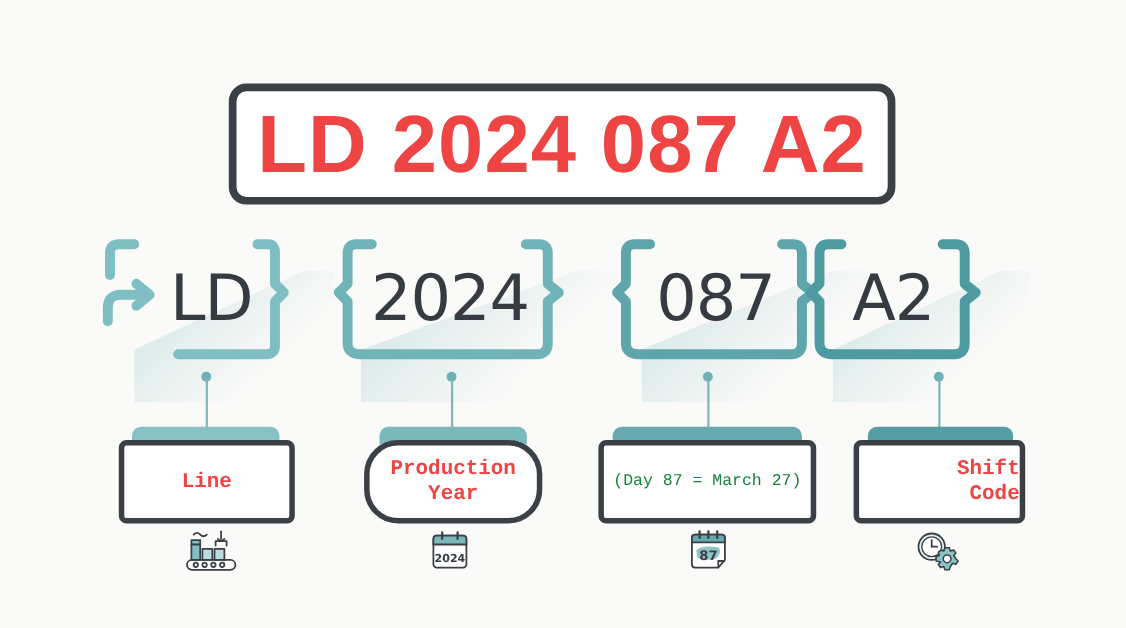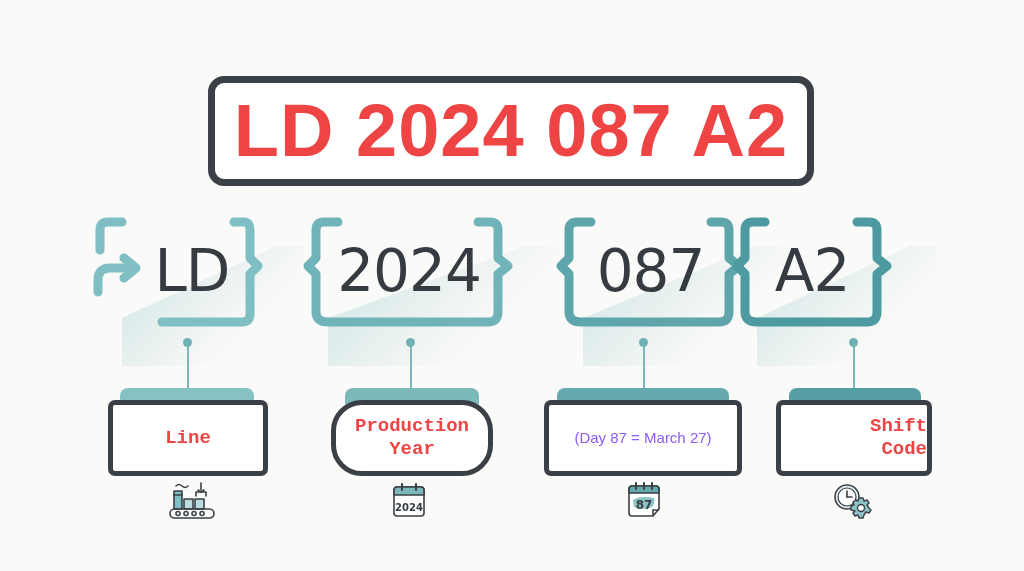--- a/index.html
+++ b/index.html
@@ -48,22 +48,22 @@
   .label-box {
     position: absolute; top: 400px; height: 66px;
     border: 5px solid #3a4045; border-radius: 7px; background: #ffffff;
     display: flex; flex-direction: column; align-items: center; justify-content: center;
   }
   .label-line {
     font-family: Liberation Mono, monospace;
     font-weight: bold; font-size: 19px; line-height: 23px; color: #ef4444; text-align: center;
   }
   .label-sub {
-    font-family: Liberation Sans, sans-serif;
-    font-size: 15px; line-height: 22px; color: #8b5cf6; white-space: nowrap;
+    font-family: Liberation Mono, monospace;
+    font-size: 15px; line-height: 22px; color: #15803d; white-space: nowrap;
   }
   .icon { position: absolute; top: 482px; }
 </style>
 </head>
 <body>
 
 <div class="plate">
   <span class="plate-text">LD 2024 087 A2</span>
 </div>
 

